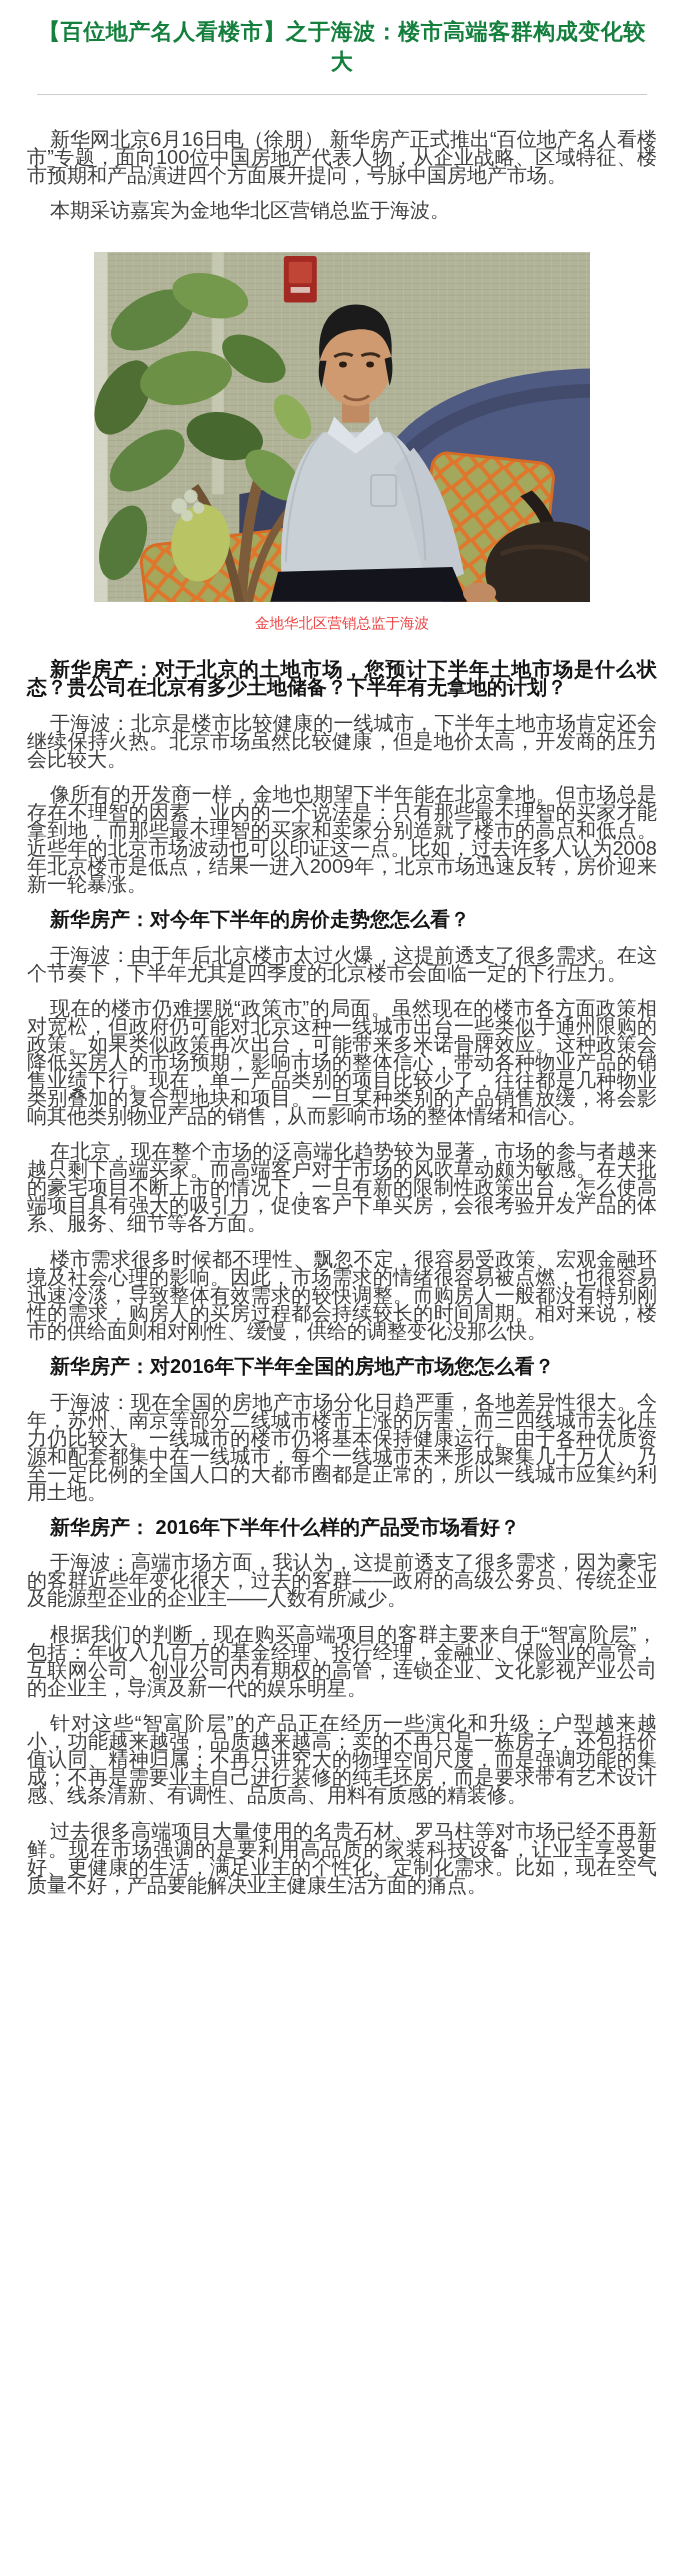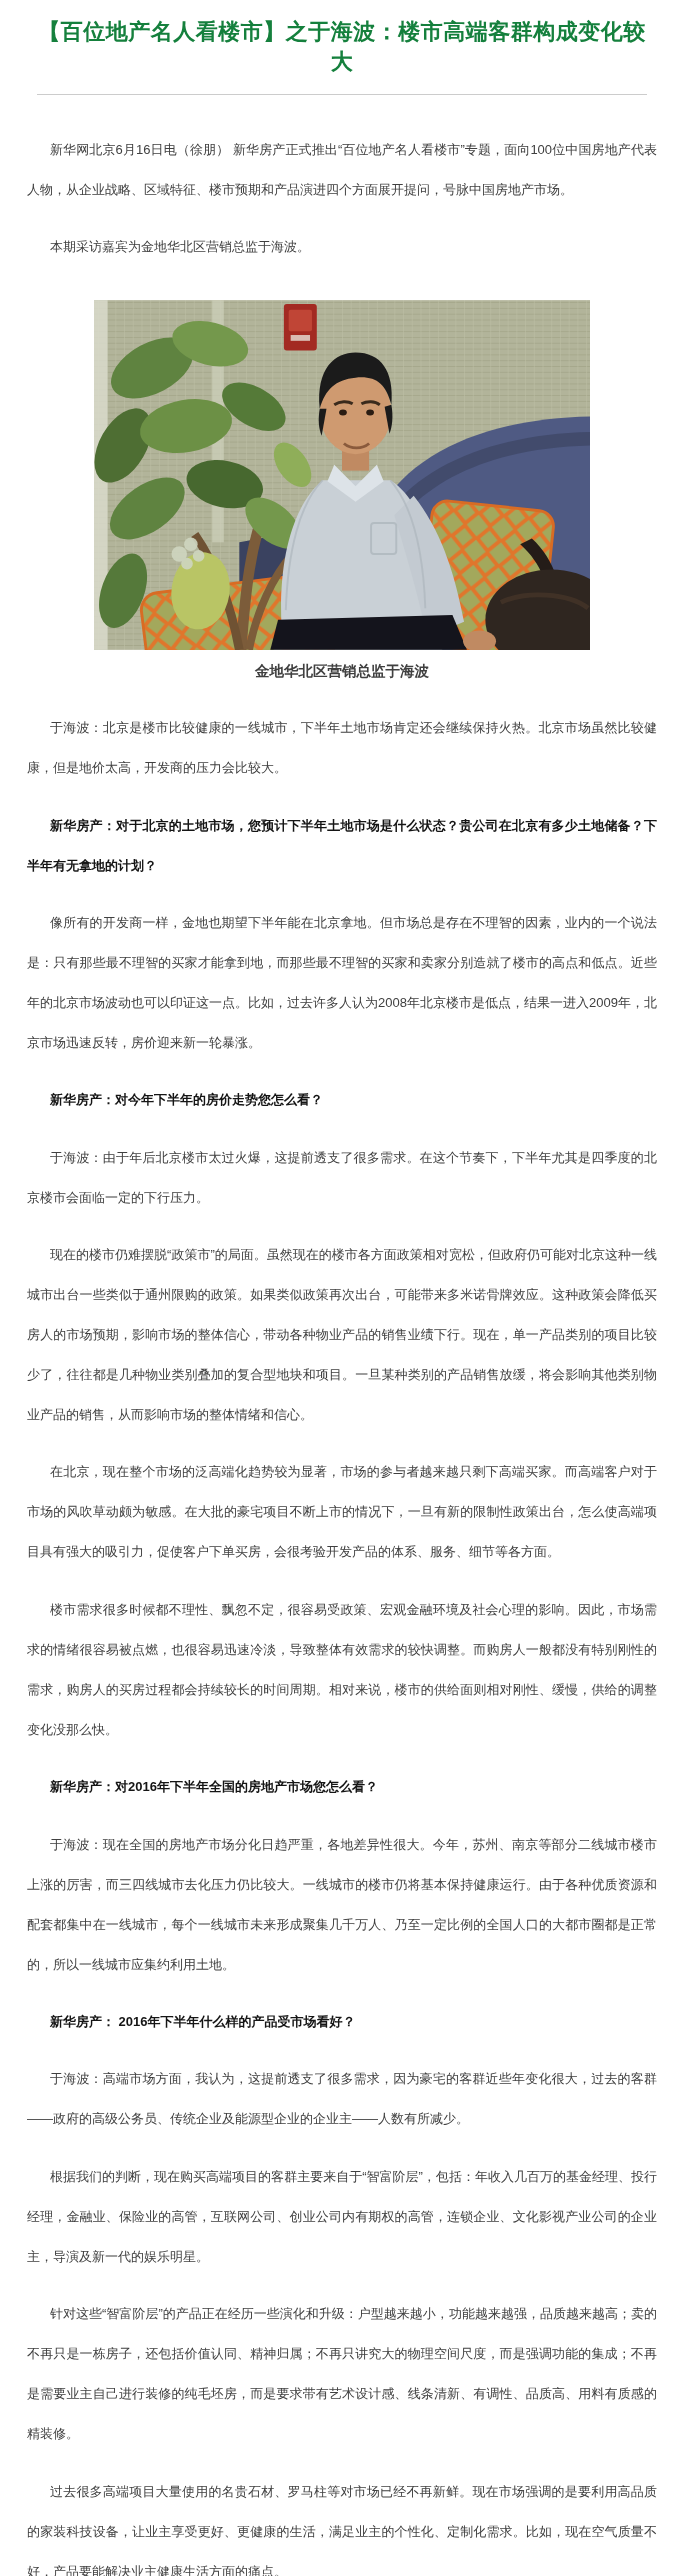--- a/index.html
+++ b/index.html
@@ -20,40 +20,39 @@
     letter-spacing: 0.5px;
     text-align: center;
   }
   .title-divider {
     border: none;
     border-top: 1px solid #cccccc;
     margin: 0 0 7.8px 0;
   }
   .article-body { padding: 9.7px 27px 29px 27px; }
   .block {
-    font-size: 13px;
-    line-height: 40px;
+    font-size: 20px;
+    line-height: 18px;
     margin: 17.4px 0;
     text-align: justify;
   }
   p.paragraph { text-indent: 23px; color: #404040; }
   p.question, p.heading {
     text-indent: 23px;
     font-weight: bold;
     color: #151515;
   }
   .photo-figure { margin: 33px auto 5.8px auto; width: 496px; }
   .photo-frame { width: 496px; height: 350px; display: block; }
   div.caption {
     text-align: center;
     font-size: 14.5px;
     line-height: 23px;
-    color: #404040;
+    color: #ef4444;
     margin: 9.7px 0 25px 0;
-    font-weight: bold;
   }
 </style>
 </head>
 <body>
 
 <div class="page">
   <header class="article-header">
     <h1 class="article-title">【百位地产名人看楼市】之于海波：楼市高端客群构成变化较大</h1>
     <hr class="title-divider">
   </header>
@@ -142,22 +141,22 @@
         <path d="M307,108 C309,120 308,130 305,138 L300,110 Z" fill="#1b1b1b"></path>
         <path d="M248,108 C254,104 262,104 267,107" stroke="#3a2a1c" stroke-width="3" fill="none"></path>
         <path d="M276,107 C282,104 290,104 295,108" stroke="#3a2a1c" stroke-width="3" fill="none"></path>
         <ellipse cx="257" cy="116" rx="4" ry="3" fill="#2a1c12"></ellipse>
         <ellipse cx="285" cy="116" rx="4" ry="3" fill="#2a1c12"></ellipse>
         <path d="M258,148 C265,154 277,154 284,148" stroke="#8a5a3c" stroke-width="3" fill="none"></path>
       </g>
     </svg>
   </figure>
 <div class="block caption">金地华北区营销总监于海波</div>
+      <p class="block question">新华房产：对于北京的土地市场，您预计下半年土地市场是什么状态？贵公司在北京有多少土地储备？下半年有无拿地的计划？</p>
       <p class="block paragraph">于海波：北京是楼市比较健康的一线城市，下半年土地市场肯定还会继续保持火热。北京市场虽然比较健康，但是地价太高，开发商的压力会比较大。</p>
-      <p class="block question">新华房产：对于北京的土地市场，您预计下半年土地市场是什么状态？贵公司在北京有多少土地储备？下半年有无拿地的计划？</p>
       <p class="block paragraph">像所有的开发商一样，金地也期望下半年能在北京拿地。但市场总是存在不理智的因素，业内的一个说法是：只有那些最不理智的买家才能拿到地，而那些最不理智的买家和卖家分别造就了楼市的高点和低点。近些年的北京市场波动也可以印证这一点。比如，过去许多人认为2008年北京楼市是低点，结果一进入2009年，北京市场迅速反转，房价迎来新一轮暴涨。</p>
       <p class="block question">新华房产：对今年下半年的房价走势您怎么看？</p>
       <p class="block paragraph">于海波：由于年后北京楼市太过火爆，这提前透支了很多需求。在这个节奏下，下半年尤其是四季度的北京楼市会面临一定的下行压力。</p>
       <p class="block paragraph">现在的楼市仍难摆脱“政策市”的局面。虽然现在的楼市各方面政策相对宽松，但政府仍可能对北京这种一线城市出台一些类似于通州限购的政策。如果类似政策再次出台，可能带来多米诺骨牌效应。这种政策会降低买房人的市场预期，影响市场的整体信心，带动各种物业产品的销售业绩下行。现在，单一产品类别的项目比较少了，往往都是几种物业类别叠加的复合型地块和项目。一旦某种类别的产品销售放缓，将会影响其他类别物业产品的销售，从而影响市场的整体情绪和信心。</p>
       <p class="block paragraph">在北京，现在整个市场的泛高端化趋势较为显著，市场的参与者越来越只剩下高端买家。而高端客户对于市场的风吹草动颇为敏感。在大批的豪宅项目不断上市的情况下，一旦有新的限制性政策出台，怎么使高端项目具有强大的吸引力，促使客户下单买房，会很考验开发产品的体系、服务、细节等各方面。</p>
       <p class="block paragraph">楼市需求很多时候都不理性、飘忽不定，很容易受政策、宏观金融环境及社会心理的影响。因此，市场需求的情绪很容易被点燃，也很容易迅速冷淡，导致整体有效需求的较快调整。而购房人一般都没有特别刚性的需求，购房人的买房过程都会持续较长的时间周期。相对来说，楼市的供给面则相对刚性、缓慢，供给的调整变化没那么快。</p>
       <p class="block question">新华房产：对2016年下半年全国的房地产市场您怎么看？</p>
       <p class="block paragraph">于海波：现在全国的房地产市场分化日趋严重，各地差异性很大。今年，苏州、南京等部分二线城市楼市上涨的厉害，而三四线城市去化压力仍比较大。一线城市的楼市仍将基本保持健康运行。由于各种优质资源和配套都集中在一线城市，每个一线城市未来形成聚集几千万人、乃至一定比例的全国人口的大都市圈都是正常的，所以一线城市应集约利用土地。</p>
       <p class="block question">新华房产： 2016年下半年什么样的产品受市场看好？</p>
       <p class="block paragraph">于海波：高端市场方面，我认为，这提前透支了很多需求，因为豪宅的客群近些年变化很大，过去的客群——政府的高级公务员、传统企业及能源型企业的企业主——人数有所减少。</p>

